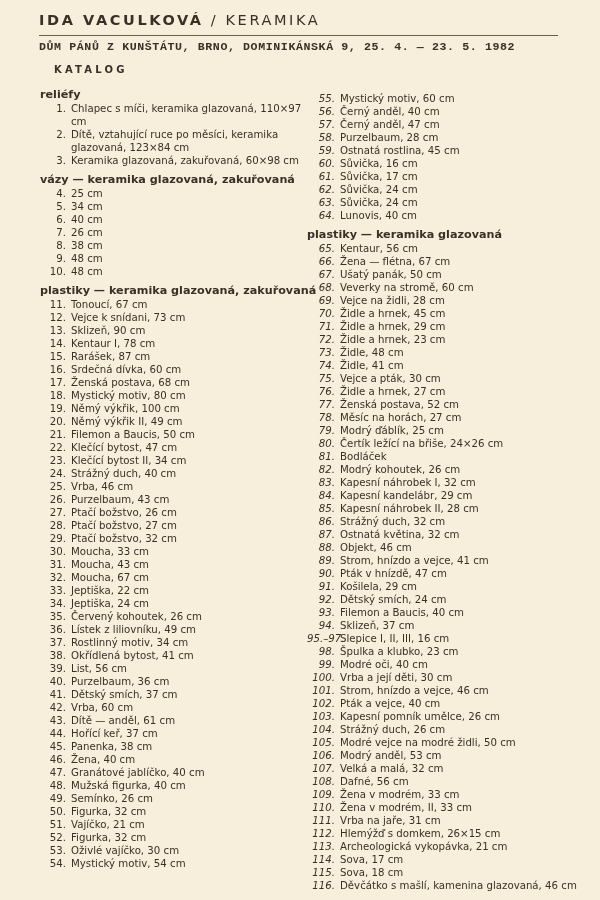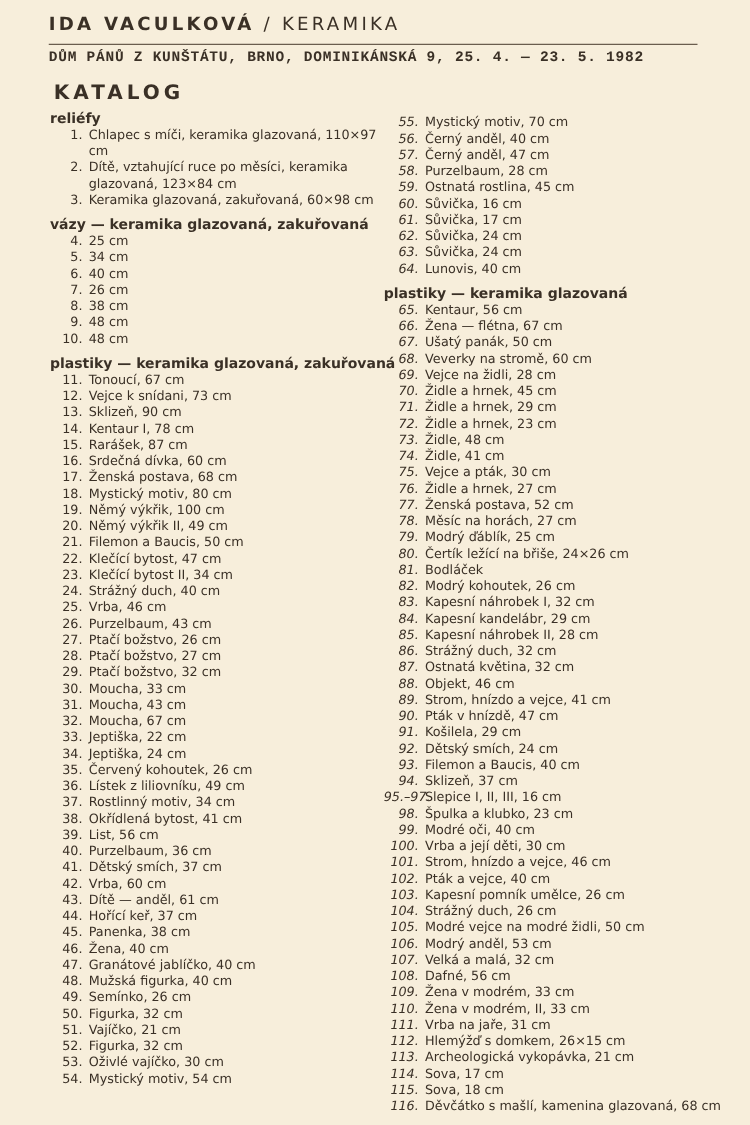--- a/index.html
+++ b/index.html
@@ -18,22 +18,22 @@
   .title .name { font-weight: bold; }
   .rule {
     position: absolute; left: 39px; top: 35px; width: 519px; height: 1px;
     background: #6a5d4e;
   }
   .subtitle {
     position: absolute; left: 39px; top: 40px;
     font-size: 11.6px; font-weight: bold; letter-spacing: 0.6px; white-space: nowrap; font-family: Liberation Mono, monospace;
   }
   .katalog {
-    position: absolute; left: 43px; top: 64px;
-    font-size: 16px; font-weight: bold; letter-spacing: 3.2px;
+    position: absolute; left: 54px; top: 64px;
+    font-size: 10px; font-weight: bold; letter-spacing: 3.2px;
   }
   .col { position: absolute; top: 88px; }
   .col.left { left: 40px; width: 265px; }
   .col.right { left: 307px; width: 290px; top: 92px; }
   .sec-head {
     font-weight: bold; font-size: 11.2px; line-height: 14px;
     margin: 0; white-space: nowrap;
   }
   .list { margin: 0 0 6px 0; padding: 0; list-style: none; }
   .item {
@@ -280,21 +280,21 @@
           <span class="num">54.</span>
           <span class="txt">Mystický motiv, 54 cm</span>
         </li>
       </ul>
   </div>
 
   <div class="col right">
     <ul class="list">
         <li class="item">
           <span class="num">55.</span>
-          <span class="txt">Mystický motiv, 70 cm</span>
+          <span class="txt">Mystický motiv, 60 cm</span>
         </li>
         <li class="item">
           <span class="num">56.</span>
           <span class="txt">Černý anděl, 40 cm</span>
         </li>
         <li class="item">
           <span class="num">57.</span>
           <span class="txt">Černý anděl, 47 cm</span>
         </li>
         <li class="item">
@@ -519,17 +519,17 @@
         <li class="item">
           <span class="num">114.</span>
           <span class="txt">Sova, 17 cm</span>
         </li>
         <li class="item">
           <span class="num">115.</span>
           <span class="txt">Sova, 18 cm</span>
         </li>
         <li class="item">
           <span class="num">116.</span>
-          <span class="txt">Děvčátko s mašlí, kamenina glazovaná, 68 cm</span>
+          <span class="txt">Děvčátko s mašlí, kamenina glazovaná, 46 cm</span>
         </li>
       </ul>
   </div>
 </div>
 
 </body></html>

